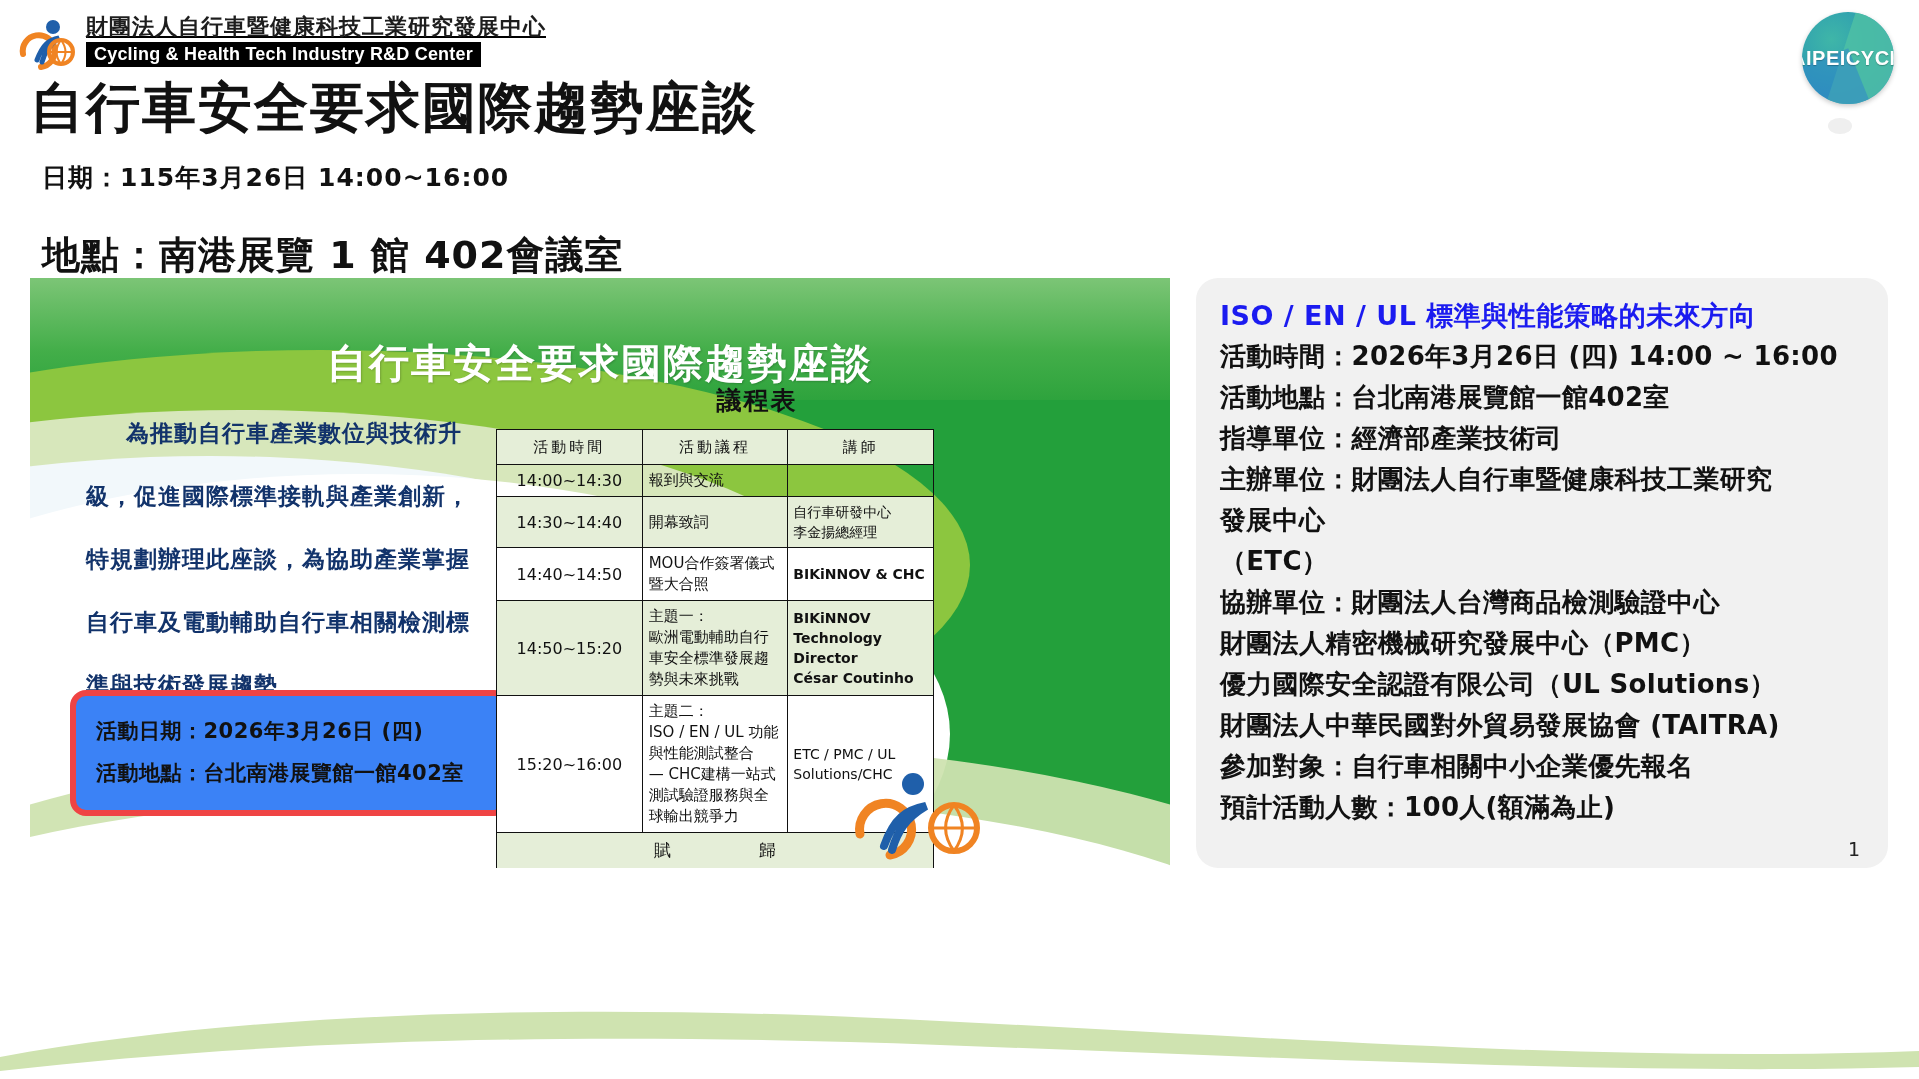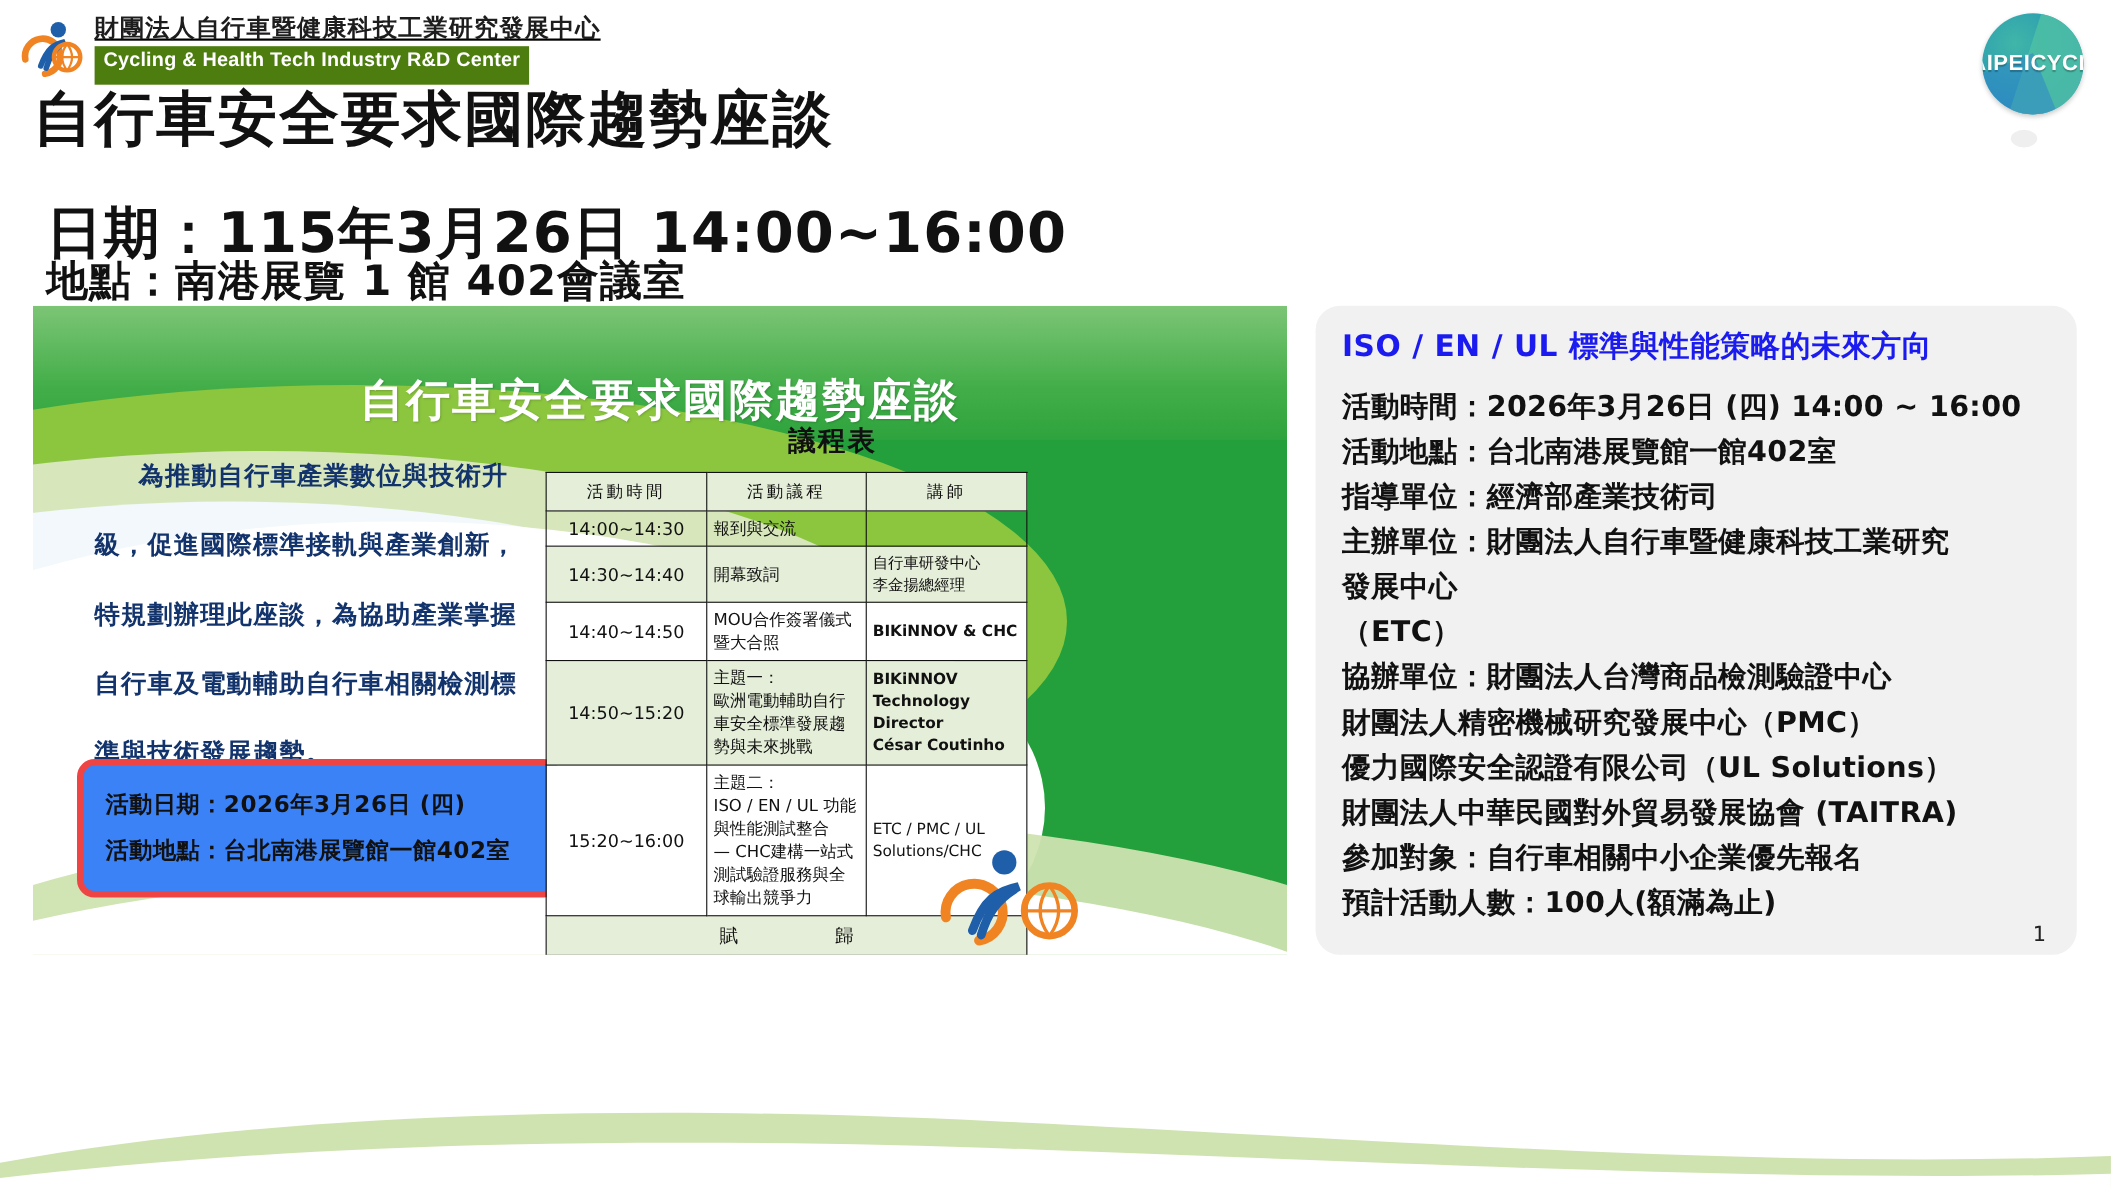--- a/index.html
+++ b/index.html
@@ -7,39 +7,39 @@
     width:1919px;height:1079px;background:#ffffff;overflow:hidden;
     font-family:"Liberation Sans","DejaVu Sans",sans-serif;
     position:relative;
   }
   
   #chc-header{position:absolute;left:18px;top:14px;display:flex;align-items:flex-start;gap:10px;text-decoration:underline;}
   .chc-mark{width:58px;height:58px;position:relative;flex:none;}
   .chc-lines{display:flex;flex-direction:column;justify-content:center;}
   .chc-cn{font-size:22px;font-weight:700;color:#1d1d1d;letter-spacing:1px;line-height:26px;
           font-family:"DejaVu Sans",sans-serif;}
-  .chc-en{display:inline-block;background:#4d7c0f;color:#ffffff;font-weight:700;font-size:18px;
-          padding:2px 8px 13px 8px;line-height:20px;margin-top:2px;letter-spacing:.2px;}
+  .chc-en{display:inline-block;background:#000000;color:#ffffff;font-weight:700;font-size:18px;
+          padding:2px 8px 3px 8px;line-height:20px;margin-top:2px;letter-spacing:.2px;}
 
   #taipei-cycle-logo{position:absolute;right:25px;top:12px;width:92px;height:92px;border-radius:50%;
      background:radial-gradient(circle at 32% 30%, #3fb6a8 0%, #2f9fb0 45%, #2e7fc0 100%);
      box-shadow:0 2px 5px rgba(0,0,0,.22);overflow:hidden;}
   #taipei-cycle-logo .wedge1{position:absolute;left:40px;top:-12px;width:70px;height:120px;
      background:#4ec0a4;transform:rotate(18deg);opacity:.85;}
   #taipei-cycle-logo .wedge2{position:absolute;left:-14px;top:48px;width:80px;height:90px;
      background:#2f86c8;transform:rotate(-22deg);opacity:.55;}
   #taipei-cycle-logo .tc-text{position:absolute;inset:0;display:flex;flex-direction:row;
      align-items:center;justify-content:center;color:#fff;font-weight:700;font-size:20px;
      line-height:21px;letter-spacing:.5px;text-shadow:0 1px 1px rgba(0,0,0,.25);}
   #page-shadow-dot{position:absolute;right:67px;top:118px;width:24px;height:16px;border-radius:50%;
      background:#efefef;}
 
   #main-title{position:absolute;left:30px;top:78px;font-size:54px;font-weight:700;color:#111;
      letter-spacing:2px;font-family:"DejaVu Sans",sans-serif;line-height:60px;white-space:nowrap;}
-  #subtitle-date{position:absolute;left:42px;top:178px;font-size:51px;font-weight:700;color:#111;
+  #subtitle-date{position:absolute;left:42px;top:161px;font-size:25px;font-weight:700;color:#111;
      letter-spacing:1px;font-family:"DejaVu Sans",sans-serif;white-space:nowrap;}
   #subtitle-place{position:absolute;left:42px;top:230px;font-size:38px;font-weight:700;color:#111;
      letter-spacing:1px;font-family:"DejaVu Sans",sans-serif;white-space:nowrap;}
 
   
   #slide{position:absolute;left:30px;top:278px;width:1140px;height:590px;overflow:hidden;
      background:#ffffff;}
   #slide .band-top{position:absolute;left:0;top:0;width:100%;height:122px;
      background:linear-gradient(180deg,#7cc576 0%,#43ae49 60%,#2ea33d 100%);}
   #slide .green-body{position:absolute;left:0;top:122px;width:100%;height:468px;background:#23a03b;}
@@ -86,21 +86,21 @@
   table.agenda tfoot td{background:#e5eed8;text-align:center;font-size:17px;color:#111;
      padding:6px 2px;letter-spacing:18px;text-indent:18px;margin-left:17px;}
 
   
   #slide-emblem{position:absolute;right:160px;bottom:6px;width:160px;height:92px;z-index:9;}
 
   
   #right-panel{position:absolute;left:1196px;top:278px;width:692px;height:590px;
      background:#f1f1f1;border-radius:22px;padding:18px 22px 10px 24px;box-sizing:border-box;}
   #right-heading{color:#1b1bf0;font-size:27px;font-weight:700;line-height:40px;letter-spacing:.5px;
-     font-family:"DejaVu Sans",sans-serif;margin-bottom:14px;}
+     font-family:"DejaVu Sans",sans-serif;margin-bottom:0;}
   #right-panel .rp-line{color:#111;font-size:26px;font-weight:700;line-height:41px;letter-spacing:.3px;
      font-family:"DejaVu Sans",sans-serif;}
   #page-number{position:absolute;right:28px;bottom:8px;font-size:19px;color:#222;
      font-family:"DejaVu Sans",sans-serif;}
 
   
   #footer-wave{position:absolute;left:0;bottom:0;width:1919px;height:120px;overflow:hidden;}
 </style>
 </head>
 <body>

